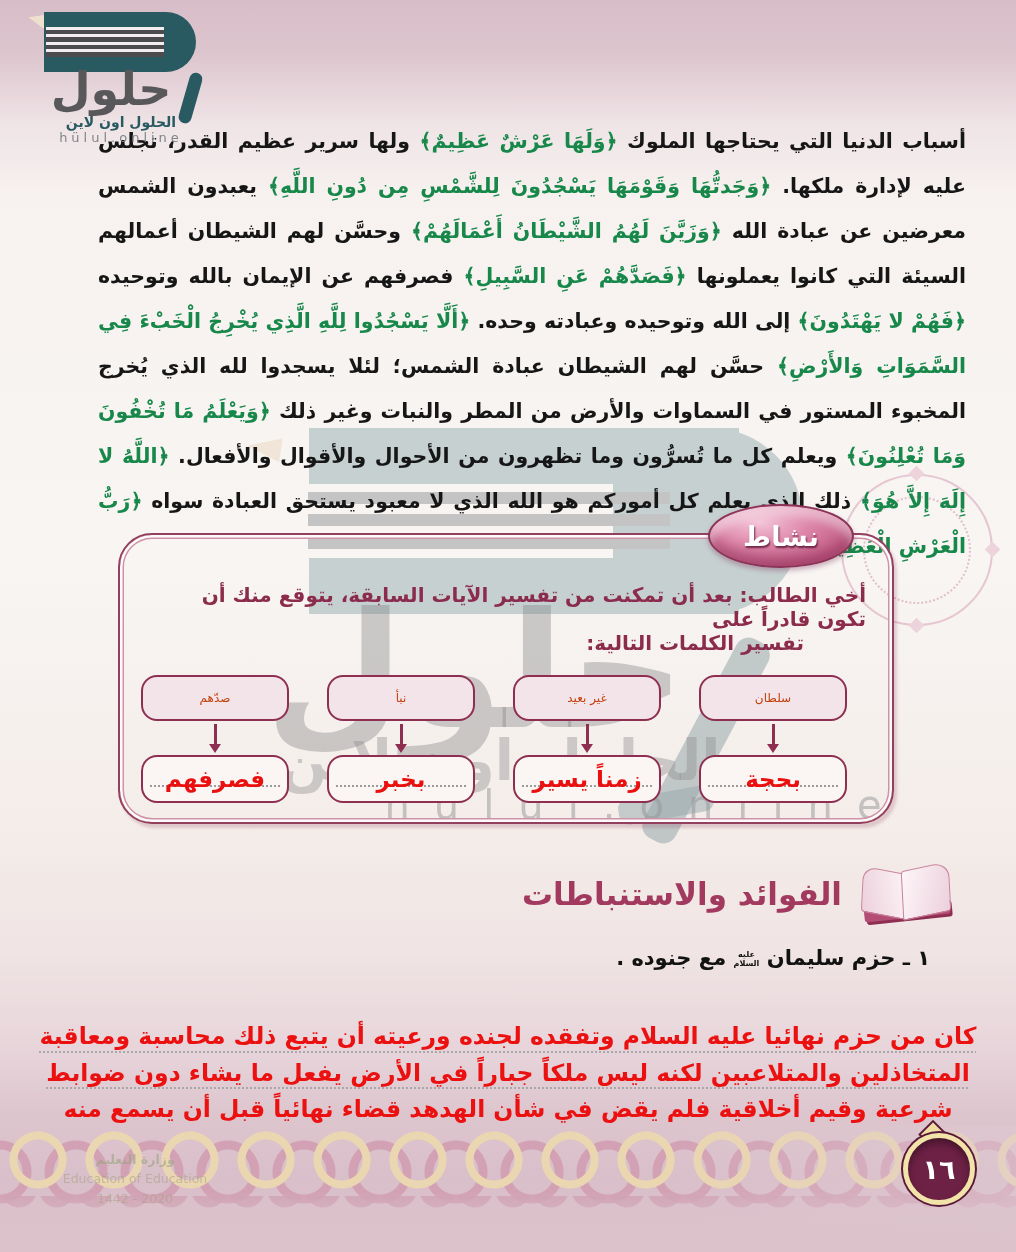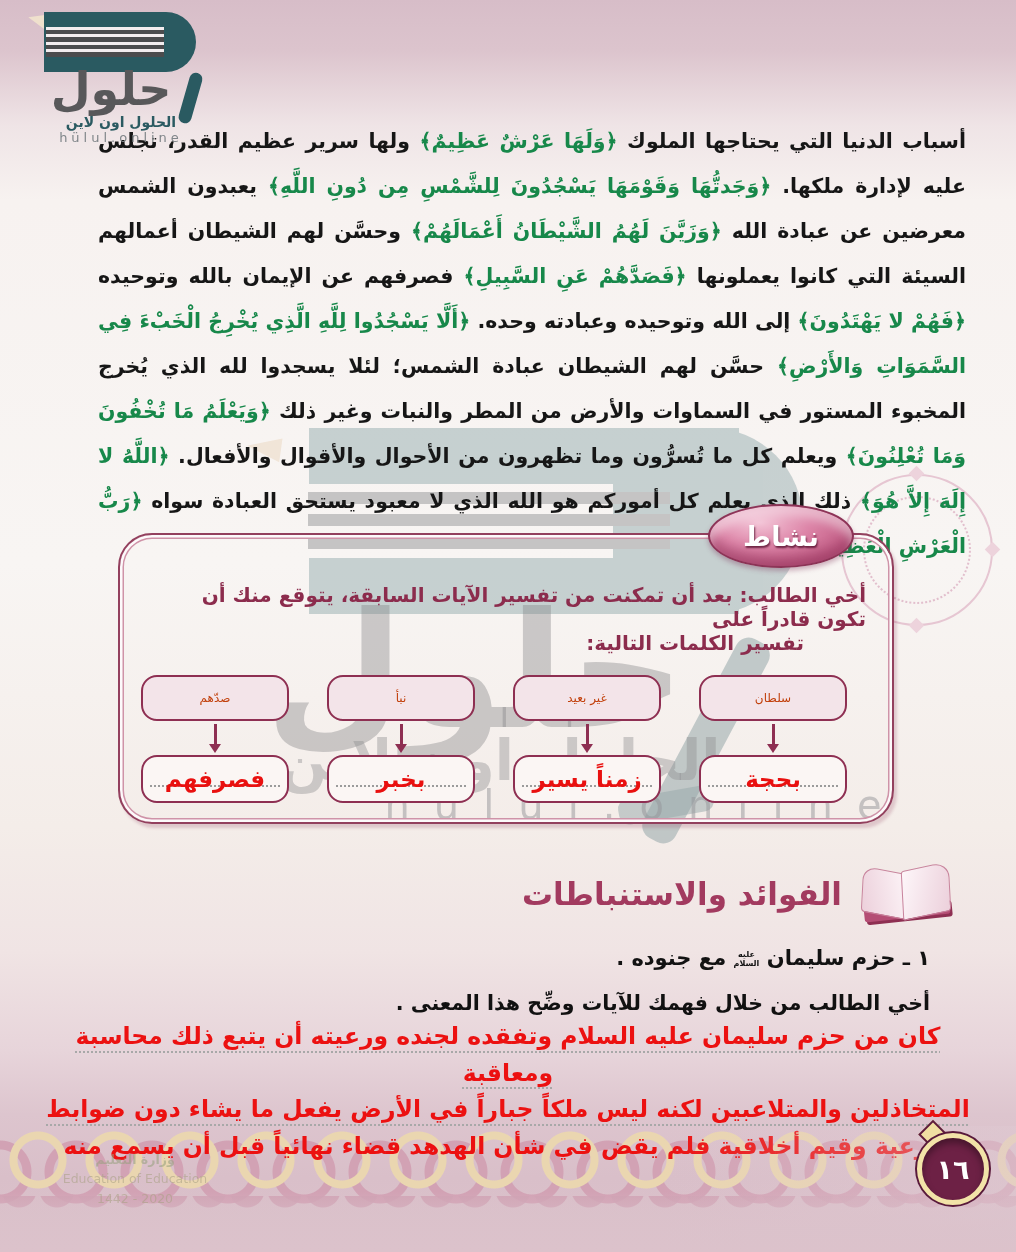--- a/index.html
+++ b/index.html
@@ -91,21 +91,21 @@
     background-size:76px 92px;background-repeat:repeat-x;}
   .footer-scallops{position:absolute;left:0;top:1196px;width:1016px;height:26px;z-index:2;opacity:.85;
     background-image:radial-gradient(circle at 19px -6px,#cfa0b2 17px,rgba(0,0,0,0) 18px);
     background-size:38px 26px;background-repeat:repeat-x;}
   .footer-fade{position:absolute;left:0;top:1126px;width:1016px;height:126px;z-index:3;pointer-events:none;
     background:linear-gradient(to bottom,rgba(218,192,203,0) 0%,rgba(218,192,203,0) 52%,rgba(219,194,203,.85) 86%,#dcc2cb 100%),
                linear-gradient(to left,rgba(223,201,210,.5),rgba(223,201,210,0) 35%);}
   .page-emblem{position:absolute;left:899px;top:1124px;width:68px;height:80px;z-index:5;}
   .pe-point{position:absolute;left:50%;top:0;width:17px;height:17px;transform:translateX(-50%) rotate(45deg);
     background:#f0dfa2;border:2px solid #5d1b3d;}
-  .pe-circle{position:absolute;top:9px;left:18px;width:62px;height:62px;border-radius:50%;
+  .pe-circle{position:absolute;top:9px;left:4px;width:62px;height:62px;border-radius:50%;
     background:#6d2145;border:5px solid #f2e3a8;box-shadow:0 0 0 2px #58193a,inset 0 5px 7px rgba(0,0,0,.35);
     display:flex;align-items:center;justify-content:center;color:#fff;font-size:27px;font-weight:bold;}
   .moe{position:absolute;left:60px;top:1150px;width:150px;text-align:center;z-index:3;
     color:#a8a083;opacity:.55;font-size:12.5px;line-height:1.55;}
   .moe .l1{color:#96a07c;font-weight:bold;}
 </style>
 </head>
 <body>
 
 <div class="page">
@@ -196,24 +196,23 @@
     <h2 class="benefits-title">الفوائد والاستنباطات</h2>
   </div>
 
   <div class="benefit-item">
     <span>١ ـ</span>
     <span>حزم سليمان</span>
     <span class="pbuh">عليه السلام</span>
     <span>مع جنوده .</span>
   </div>
 
-  <div class="benefit-instruction">أخي الطالب من خلال فهمك للآيات وضِّح هذا المعنى .</div>
 
   <div class="benefits-answer">
-      <div class="red-line dotted">كان من حزم سليمان عليه السلام وتفقده لجنده ورعيته أن يتبع ذلك محاسبة ومعاقبة</div>
+      <div class="red-line dotted">كان من حزم نهائيا عليه السلام وتفقده لجنده ورعيته أن يتبع ذلك محاسبة ومعاقبة</div>
       <div class="red-line dotted">المتخاذلين والمتلاعبين لكنه ليس ملكاً جباراً في الأرض يفعل ما يشاء دون ضوابط</div>
       <div class="red-line">شرعية وقيم أخلاقية فلم يقض في شأن الهدهد قضاء نهائياً قبل أن يسمع منه</div>
     </div>
 
   <div class="footer-band"></div>
   <div class="footer-scallops"></div>
   <div class="footer-fade"></div>
 
   <div class="moe">
     <div class="l1">وزارة التعليم</div>

